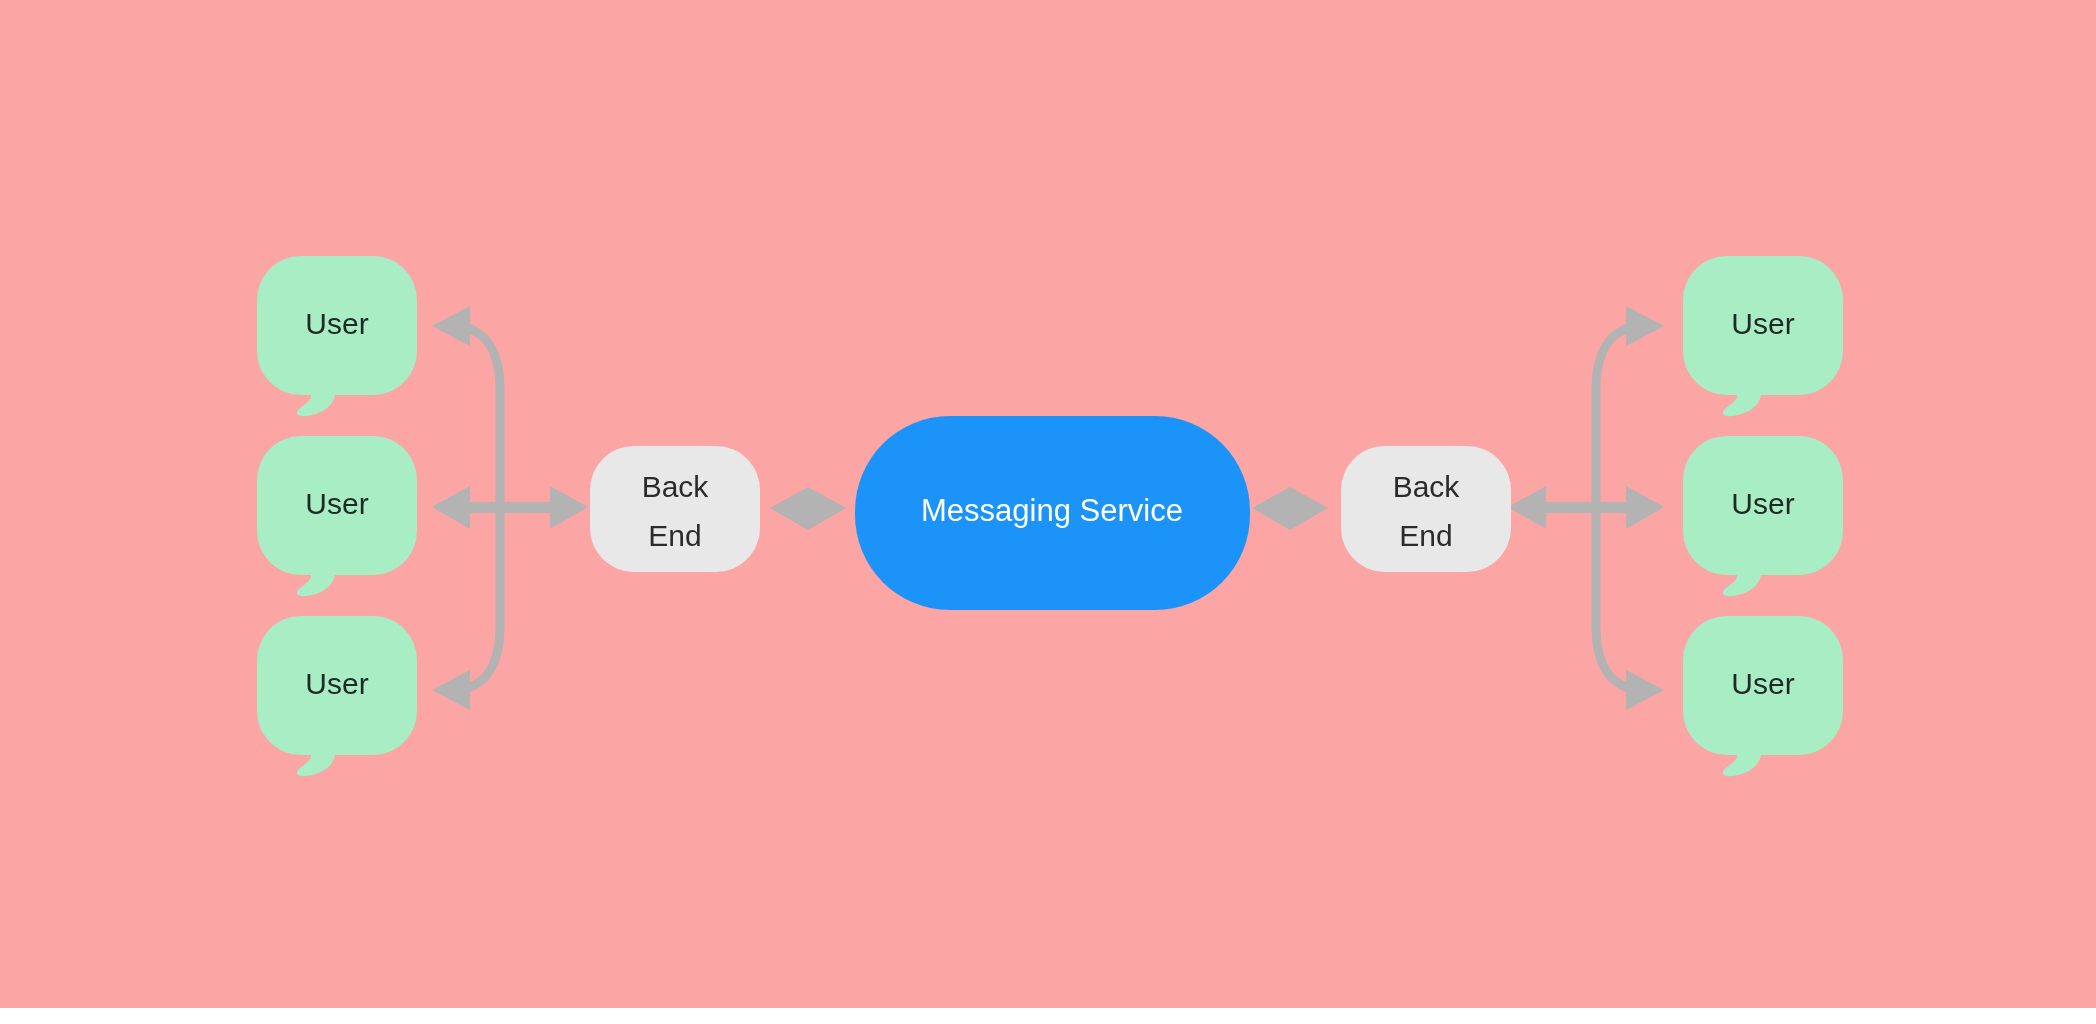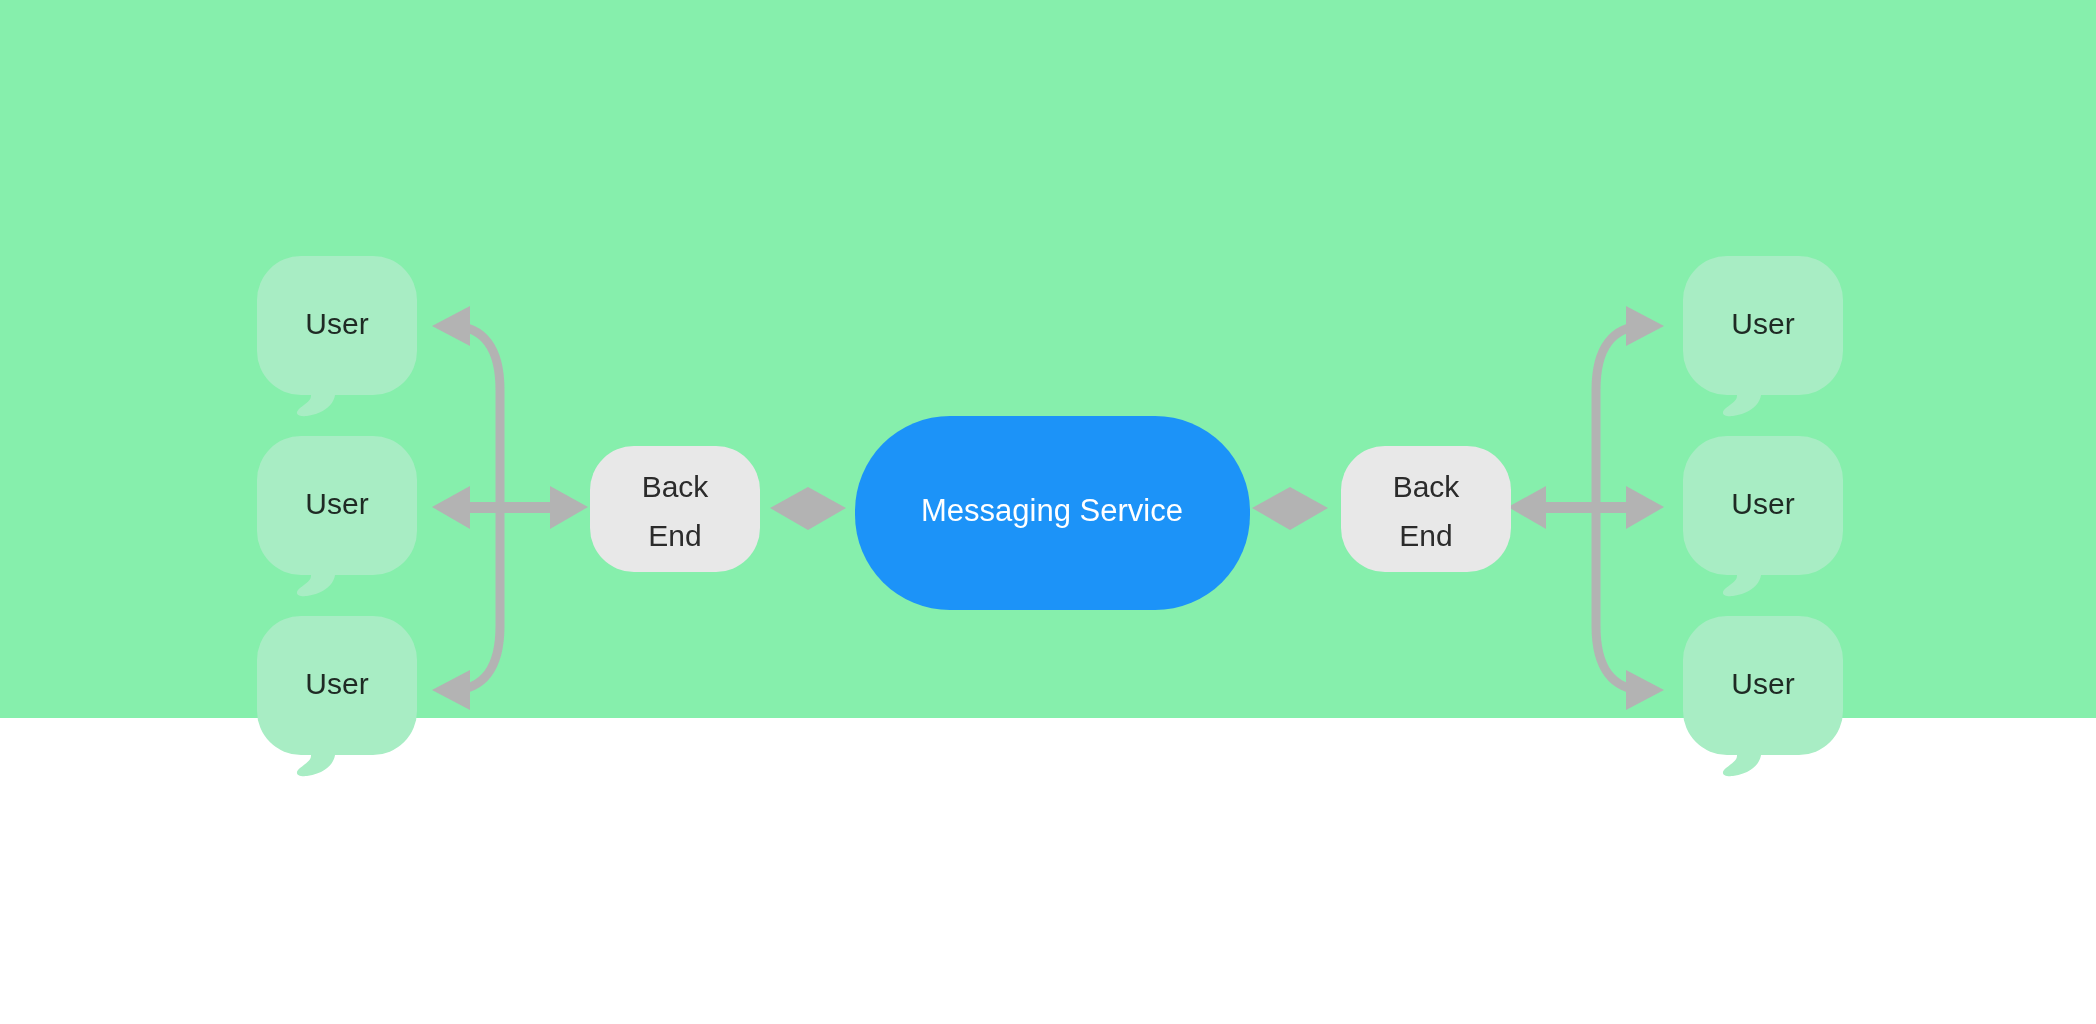--- a/index.html
+++ b/index.html
@@ -9,22 +9,22 @@
   }
   body {
     width: 2096px;
     height: 1024px;
     overflow: hidden;
     font-family: "Liberation Sans", sans-serif;
   }
   #stage {
     position: relative;
     width: 2096px;
-    height: 718px;
-    background: #86efac;
+    height: 1008px;
+    background: #fca5a5;
   }
   #diagram-svg {
     position: absolute;
     left: 0;
     top: 0;
     width: 2096px;
     height: 1024px;
     display: block;
   }
   .node-label {

